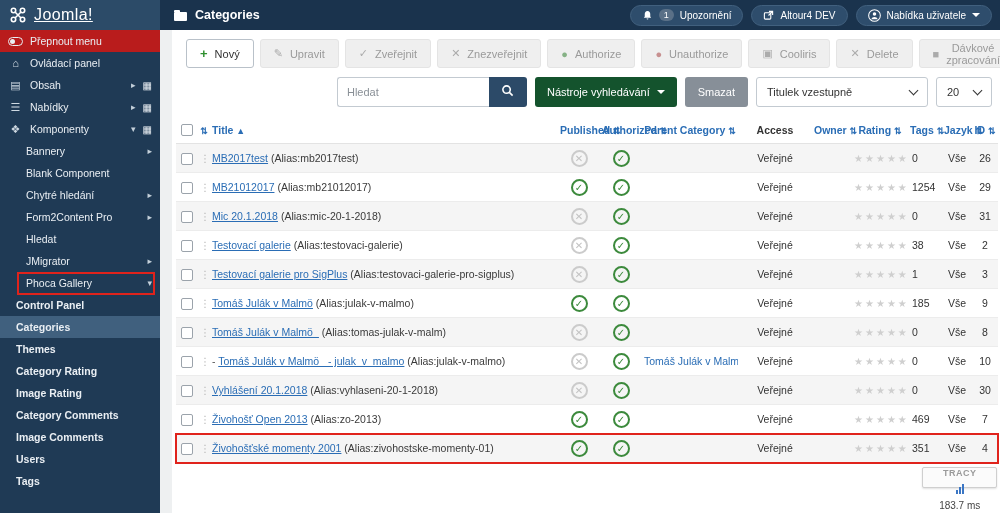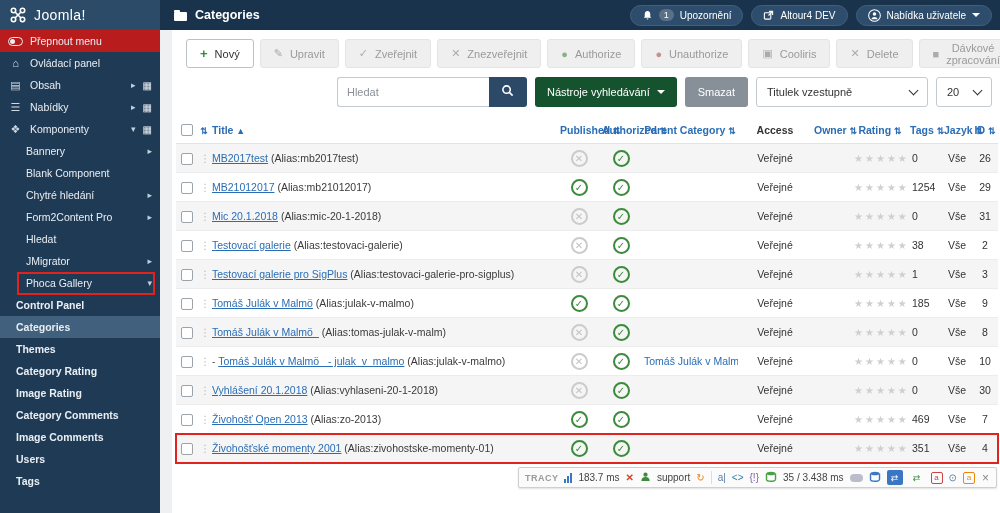--- a/index.html
+++ b/index.html
@@ -5,21 +5,21 @@
   * { margin:0; padding:0; box-sizing:border-box; }
   html,body { width:1000px; height:513px; overflow:hidden; background:#fff;
     font-family:"Liberation Sans", sans-serif; }
   body { position:relative; }
 
   
   .header { position:absolute; top:0; left:0; right:0; height:30px; display:flex; z-index:5; }
   .logo-area { width:160px; background:#2c4b68; color:#fff; display:flex; align-items:center;
     gap:8px; padding-left:10px; flex:none; }
   .logo-mark { display:flex; }
-  .logo-text { font-size:14px; letter-spacing:.4px; }
+  .logo-text { font-size:16px; letter-spacing:.4px;text-decoration:underline; }
   .header-main { flex:1; background:#1a334d; display:flex; align-items:center;
     justify-content:space-between; padding:0 8px 0 14px; }
   .page-head { color:#fff; font-size:12.5px; font-weight:bold; display:flex; gap:8px; align-items:center; }
   .folder-ic { width:13px; height:9px; background:#fff; border-radius:1px; position:relative; margin-top:2px; }
   .folder-ic::before { content:""; position:absolute; top:-2px; left:0; width:6px; height:2px;
     background:#fff; border-radius:1px 1px 0 0; }
   .pills { display:flex; gap:8px; align-items:center; }
   .pill { background:#2e4d6c; border:1px solid #41607e; border-radius:11px; height:21px;
     display:flex; align-items:center; gap:6px; padding:0 11px; color:#fff; font-size:10px; cursor:pointer; }
   .pill svg { display:block; }
@@ -103,21 +103,21 @@
   .state.ok { border:2px solid #3c8a3c; color:#3c8a3c; }
   .state.no { border:2px solid #cbcbcb; color:#c2c2c2; }
   .parent-link { color:#2a6db5; cursor:pointer; }
   .stars { color:#cfcfcf; letter-spacing:2px; font-size:10px; }
   td.rating-td { text-align:right; padding-right:6px; }
   td.hits-td { text-align:left; padding-left:4px; }
 
   
   .tracy { position:absolute; right:3px; bottom:25px; height:21px; background:#fbfbfb;
     border:1px solid #cfcfcf; border-radius:2px; box-shadow:0 1px 2px rgba(0,0,0,.12);
-    display:flex; align-items:center; gap:6px; padding:0 6px; font-size:10px; color:#444; z-index:6; }
+    display:flex; align-items:center; gap:6px; padding:0 6px; font-size:10px; color:#444; z-index:6;flex-direction:column; }
   .tracy .tlabel { color:#9a9a9a; font-weight:bold; font-size:9px; letter-spacing:.5px; }
   .tracy .bars { display:flex; align-items:flex-end; gap:1px; height:10px; }
   .tracy .bars i { display:block; width:2px; background:#3b76c4; }
   .tracy .sep { width:1px; height:13px; background:#ddd; }
   .t-ic { font-size:10px; cursor:pointer; }
   .t-ic.red { color:#d4452a; font-weight:bold; }
   .t-ic.orange { color:#e8880c; }
   .t-ic.teal { color:#3a7f9c; }
   .t-ic.purple { color:#7a5ab5; }
   .t-ic.grayblue { color:#5b7ea6; }

